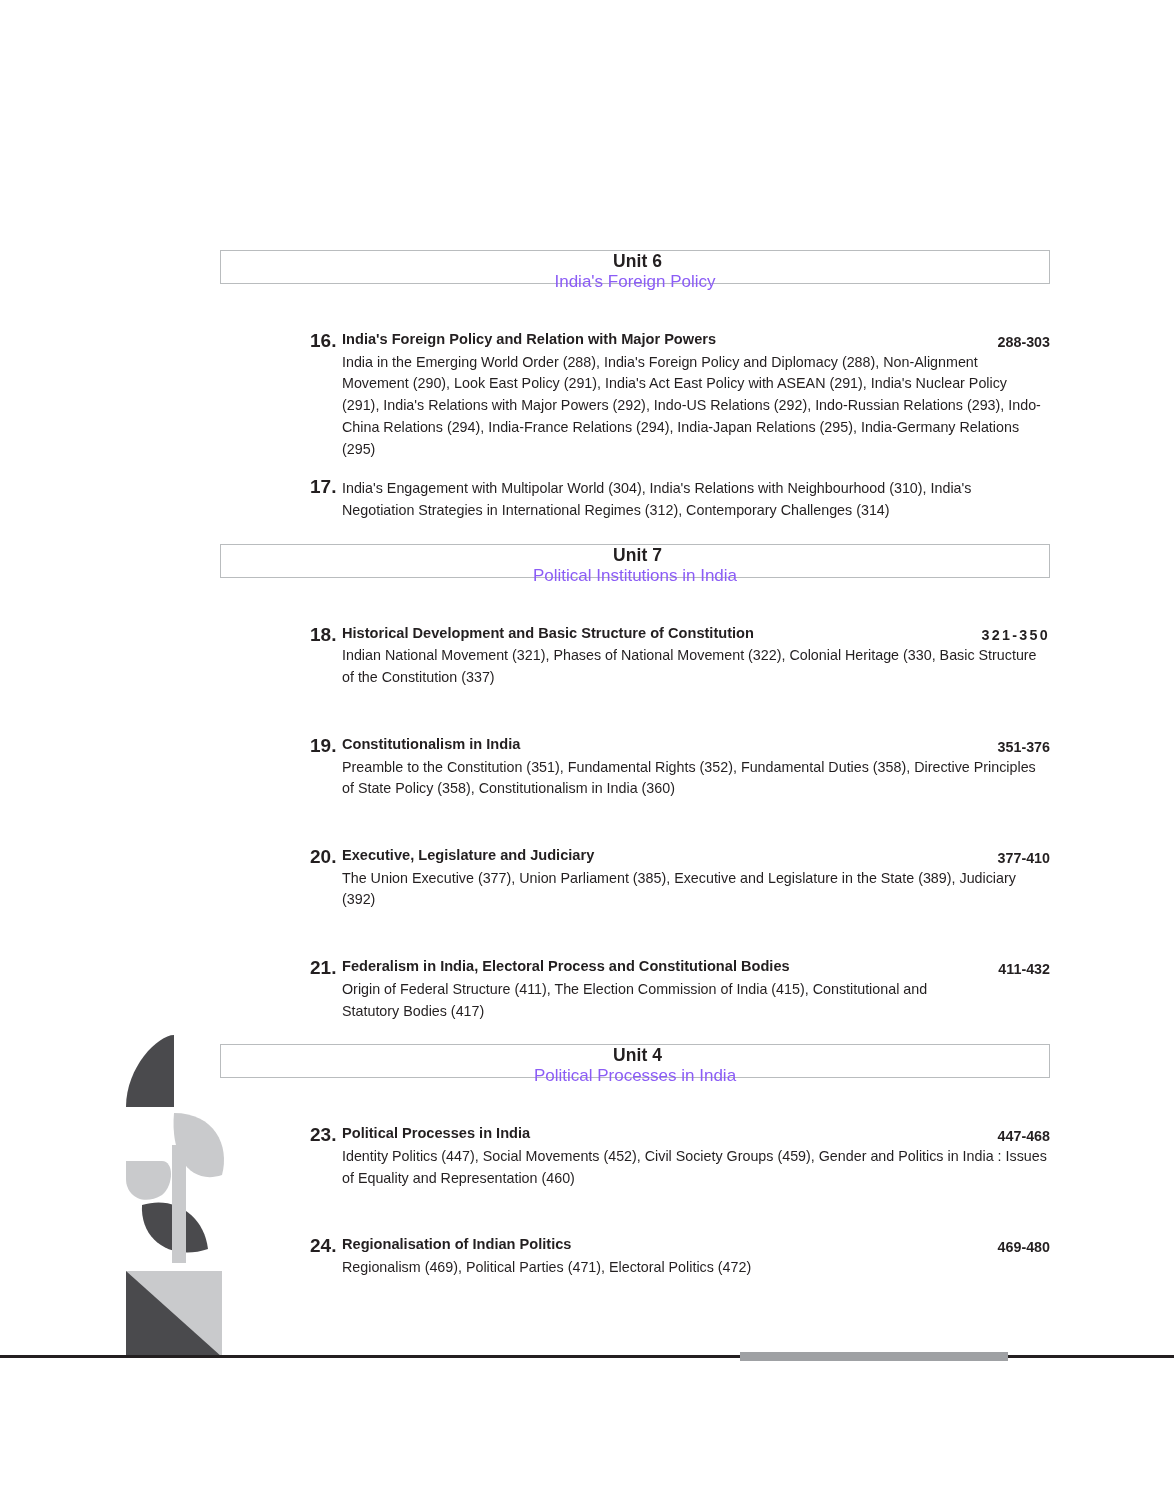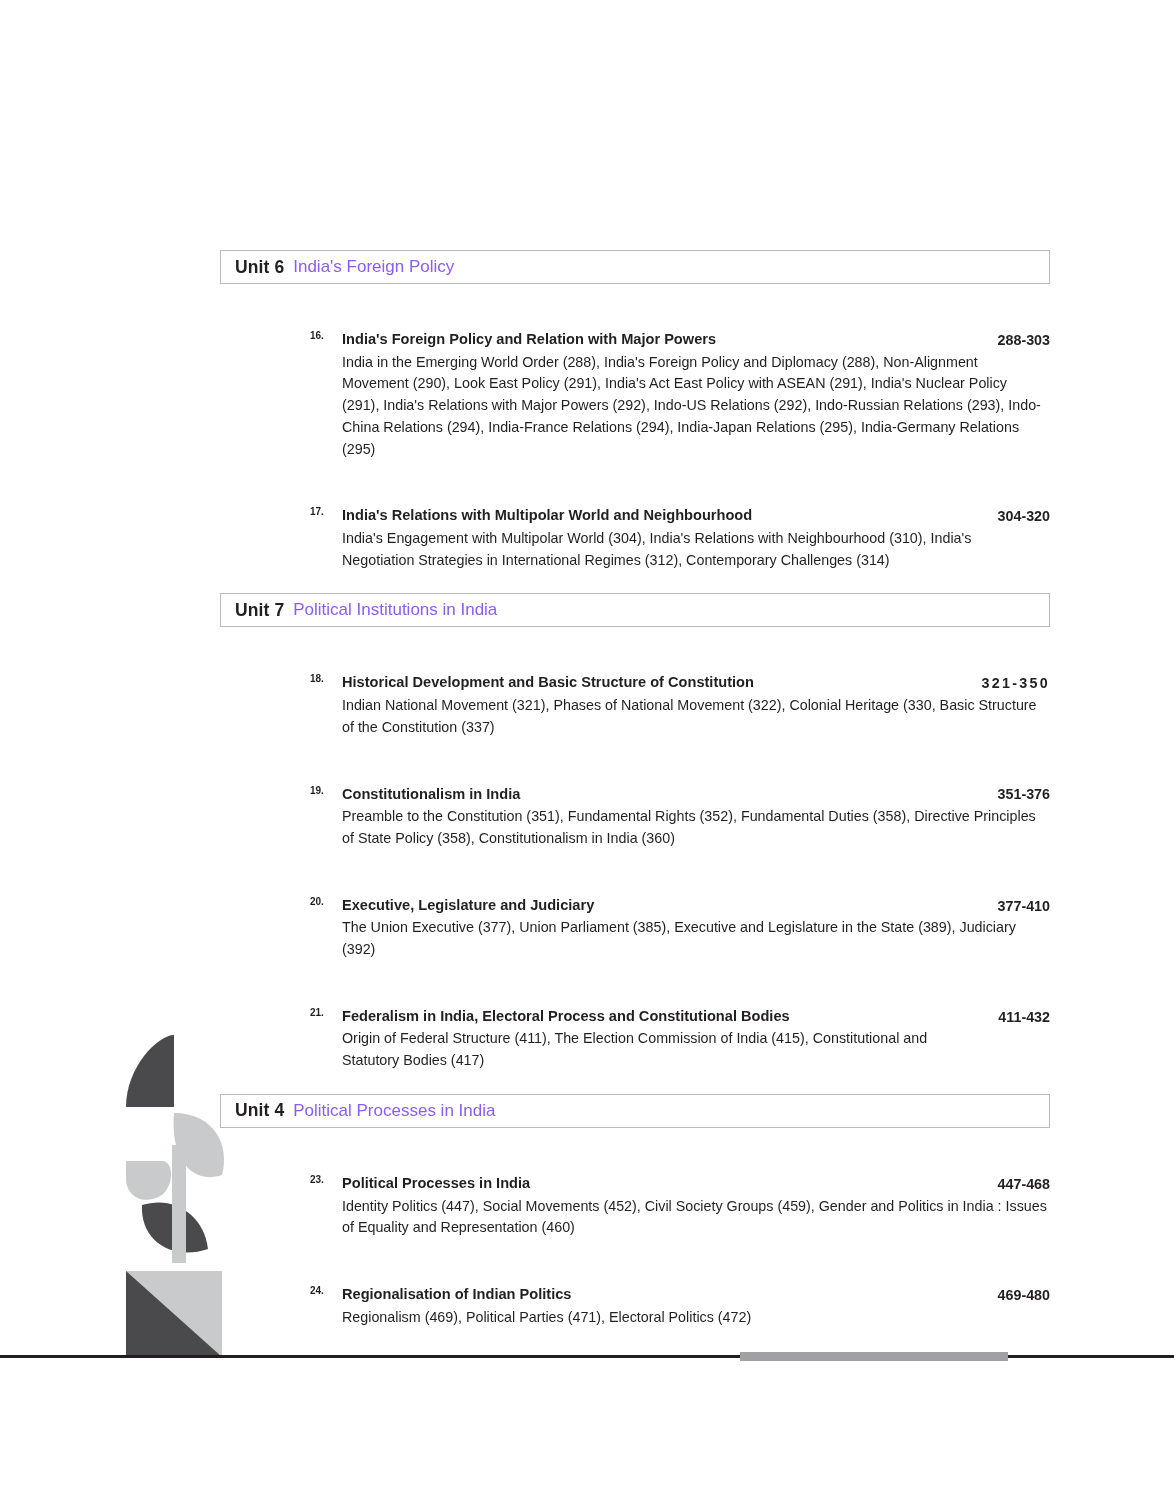--- a/index.html
+++ b/index.html
@@ -32,20 +32,21 @@
 
   
   .unit-banner {
     display: flex;
     align-items: center;
     border: 1px solid #b9bcbe;
     height: 34px;
     box-sizing: border-box;
     background: #ffffff;
     margin-bottom: 16px;
+    flex-direction: column;
   }
   .unit-banner .unit-tag {
     font-size: 17.5px;
     font-weight: bold;
     color: #231f20;
     padding: 0 9px 0 14px;
     letter-spacing: 0.1px;
     white-space: nowrap;
   }
   .unit-banner .unit-title {
@@ -58,29 +59,29 @@
   
   .chapter {
     margin: 0 0 16px 0;
     padding-left: 90px;
     position: relative;
   }
   .chapter:last-child { margin-bottom: 0; }
 
   .ch-headrow {
     display: flex;
-    align-items: center;
+    align-items: flex-end;
     justify-content: space-between;
     margin-top: 46px;
   }
   .ch-num {
     position: absolute;
     left: 90px;
     top: 0;
-    font-size: 10px;
+    font-size: 19px;
     font-weight: bold;
     width: 32px;
   }
   .ch-title {
     font-size: 14.6px;
     font-weight: bold;
     padding-left: 32px;
     flex: 1 1 auto;
     line-height: 1.35;
   }
@@ -148,24 +149,20 @@
         <span class="ch-num">16.</span>
         <div class="ch-headrow">
           <span class="ch-title">India's Foreign Policy and Relation with Major Powers</span>
           <span class="ch-pages">288-303</span>
         </div>
         <div class="ch-sub">India in the Emerging World Order (288), India's Foreign Policy and Diplomacy (288), Non-Alignment Movement (290), Look East  Policy (291), India's Act East Policy with ASEAN (291), India's Nuclear Policy (291), India's Relations with Major Powers (292), Indo-US Relations (292), Indo-Russian Relations (293), Indo-China Relations (294), India-France Relations (294), India-Japan Relations (295), India-Germany Relations (295)</div>
       </div>
 
       <div class="chapter">
         <span class="ch-num">17.</span>
-        <div class="ch-headrow">
-          <span class="ch-title">India's Relations with Multipolar World and Neighbourhood</span>
-          <span class="ch-pages">304-320</span>
-        </div>
         <div class="ch-sub" style="max-width:665px;">India's Engagement with Multipolar World (304), India's Relations with Neighbourhood (310), India's Negotiation Strategies in International Regimes (312), Contemporary Challenges (314)</div>
       </div>
     </div>
 
     <div class="unit-section">
       <div class="unit-banner">
         <span class="unit-tag">Unit 7</span>
         <span class="unit-title">Political Institutions in India</span>
       </div>
 

